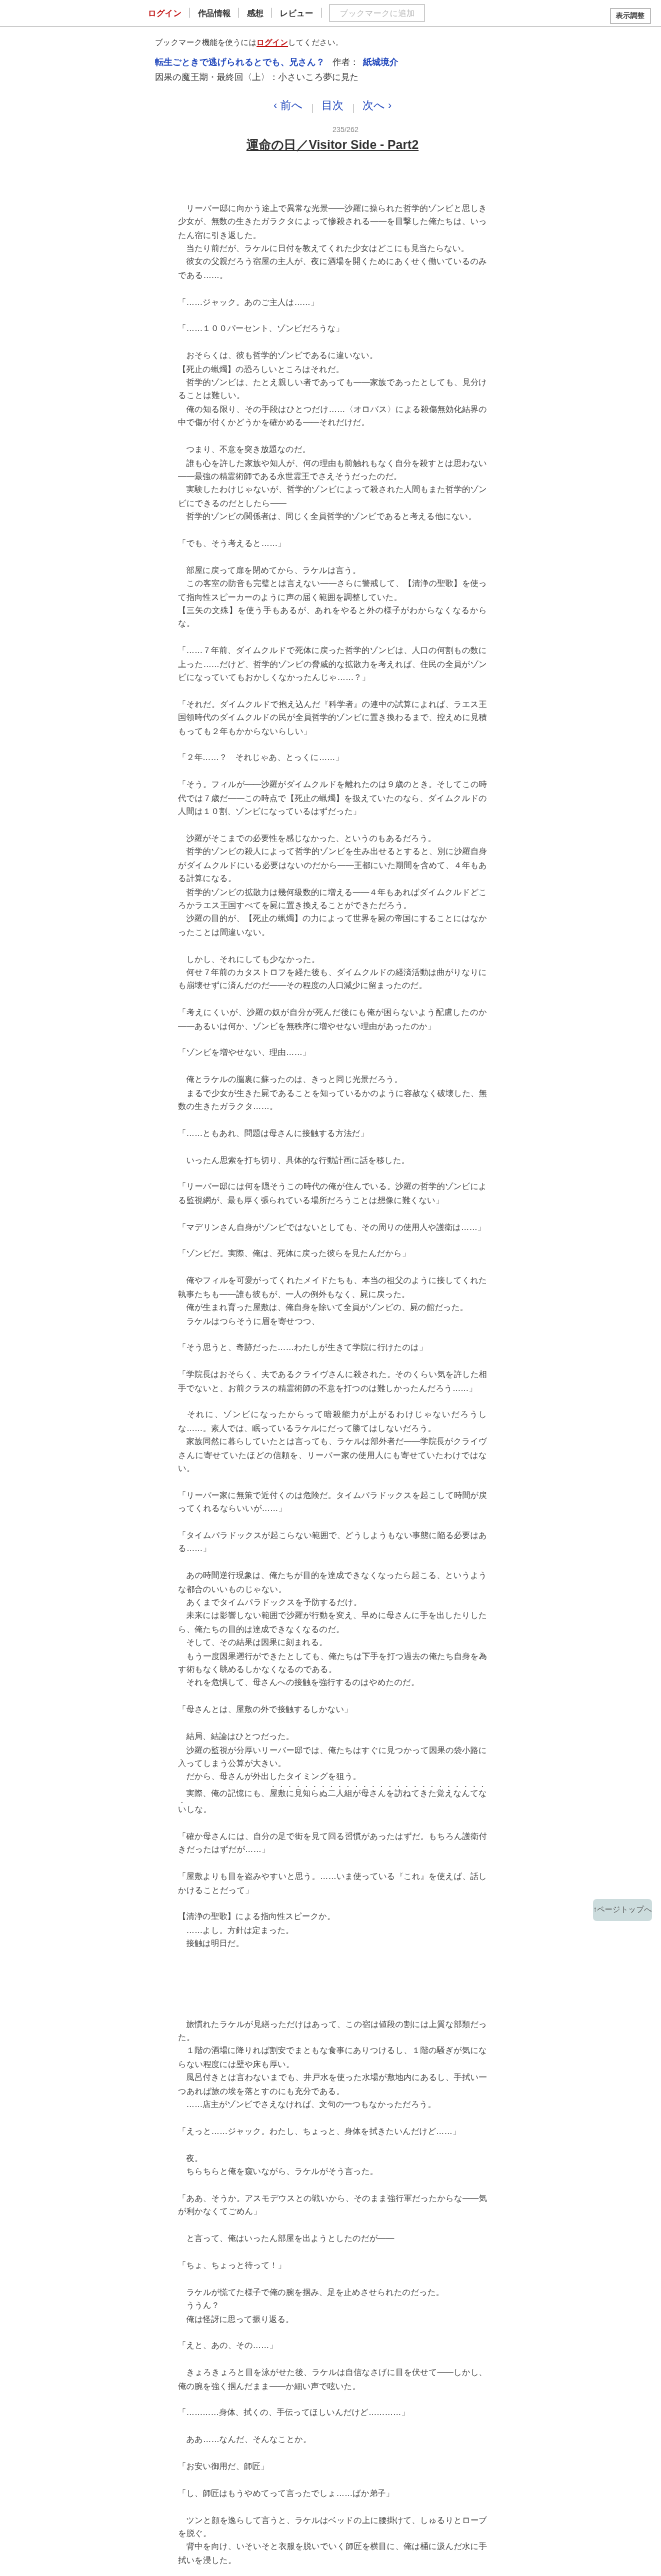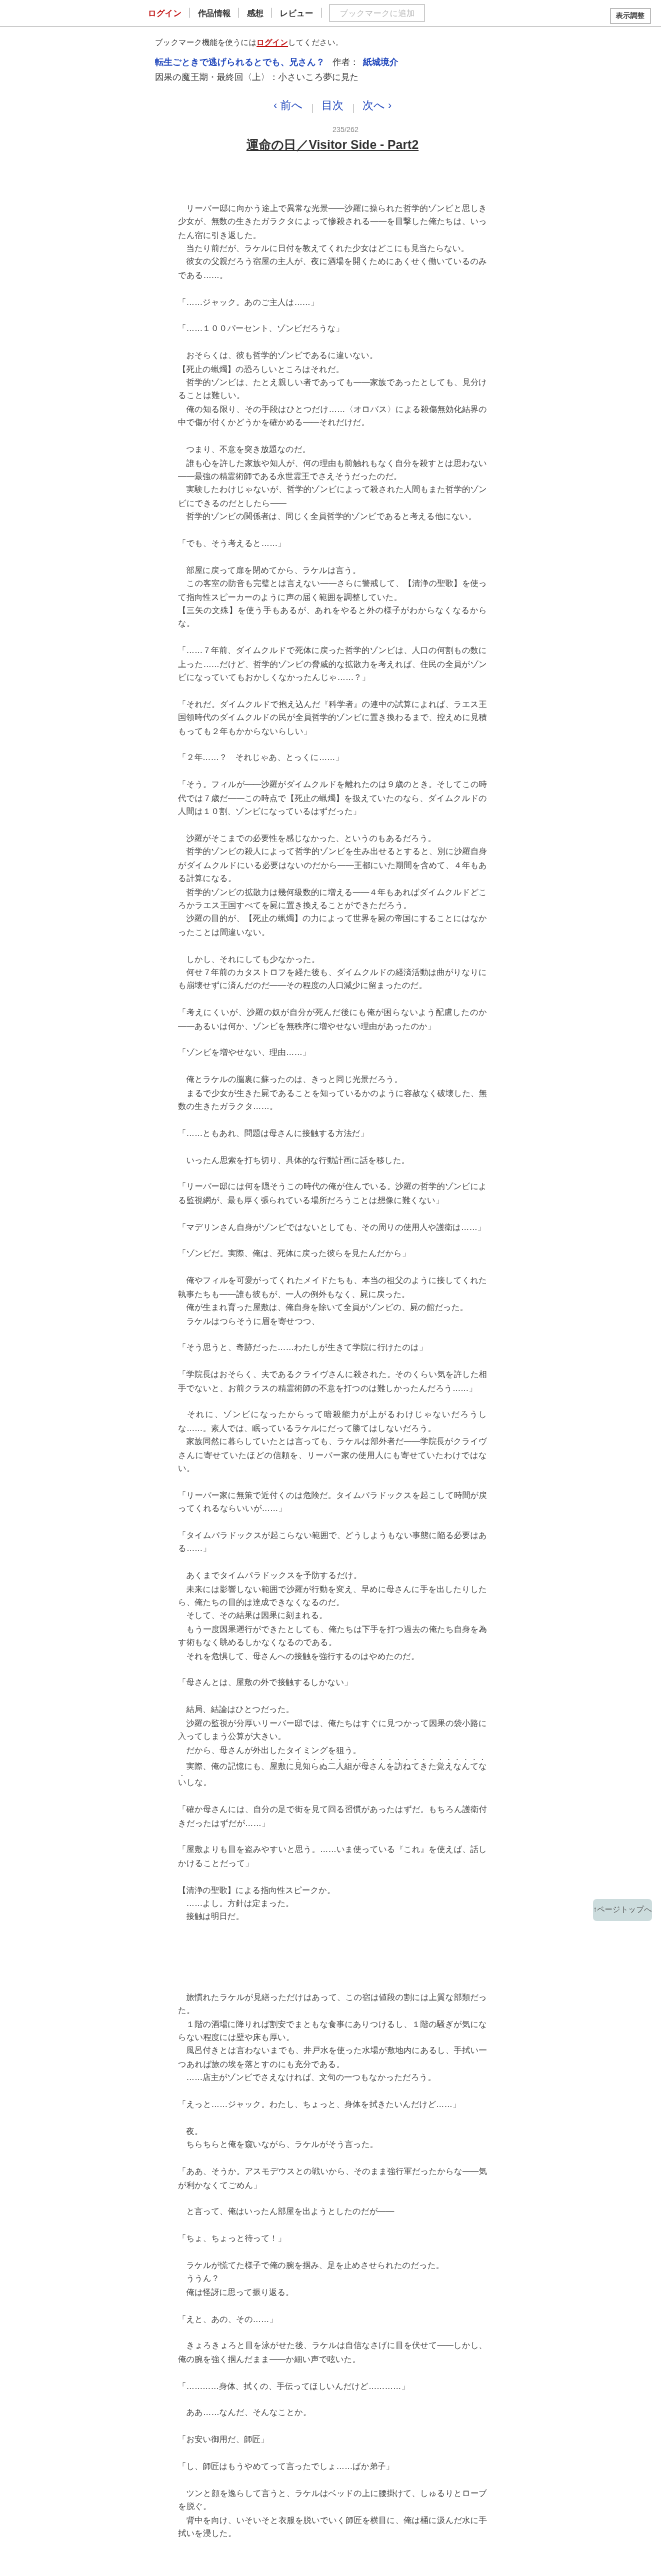--- a/index.html
+++ b/index.html
@@ -154,20 +154,21 @@
           <div class="line blank">&nbsp;</div>
           <div class="line">「学院長はおそらく、夫であるクライヴさんに殺された。そのくらい気を許した相手でないと、お前クラスの精霊術師の不意を打つのは難しかったんだろう……」</div>
           <div class="line blank">&nbsp;</div>
           <div class="line">　それに、ゾンビになったからって暗殺能力が上がるわけじゃないだろうしな……。素人では、眠っているラケルにだって勝てはしないだろう。</div>
           <div class="line">　家族同然に暮らしていたとは言っても、ラケルは部外者だ——学院長がクライヴさんに寄せていたほどの信頼を、リーバー家の使用人にも寄せていたわけではない。</div>
           <div class="line blank">&nbsp;</div>
           <div class="line">「リーバー家に無策で近付くのは危険だ。タイムパラドックスを起こして時間が戻ってくれるならいいが……」</div>
           <div class="line blank">&nbsp;</div>
           <div class="line">「タイムパラドックスが起こらない範囲で、どうしようもない事態に陥る必要はある……」</div>
           <div class="line blank">&nbsp;</div>
+          <div class="line">　あの時間逆行現象は、俺たちが目的を達成できなくなったら起こる、というような都合のいいものじゃない。</div>
           <div class="line">　あくまでタイムパラドックスを予防するだけ。</div>
           <div class="line">　未来には影響しない範囲で沙羅が行動を変え、早めに母さんに手を出したりしたら、俺たちの目的は達成できなくなるのだ。</div>
           <div class="line">　そして、その結果は因果に刻まれる。</div>
           <div class="line">　もう一度因果遡行ができたとしても、俺たちは下手を打つ過去の俺たち自身を為す術もなく眺めるしかなくなるのである。</div>
           <div class="line">　それを危惧して、母さんへの接触を強行するのはやめたのだ。</div>
           <div class="line blank">&nbsp;</div>
           <div class="line">「母さんとは、屋敷の外で接触するしかない」</div>
           <div class="line blank">&nbsp;</div>
           <div class="line">　結局、結論はひとつだった。</div>
           <div class="line">　沙羅の監視が分厚いリーバー邸では、俺たちはすぐに見つかって因果の袋小路に入ってしまう公算が大きい。</div>

